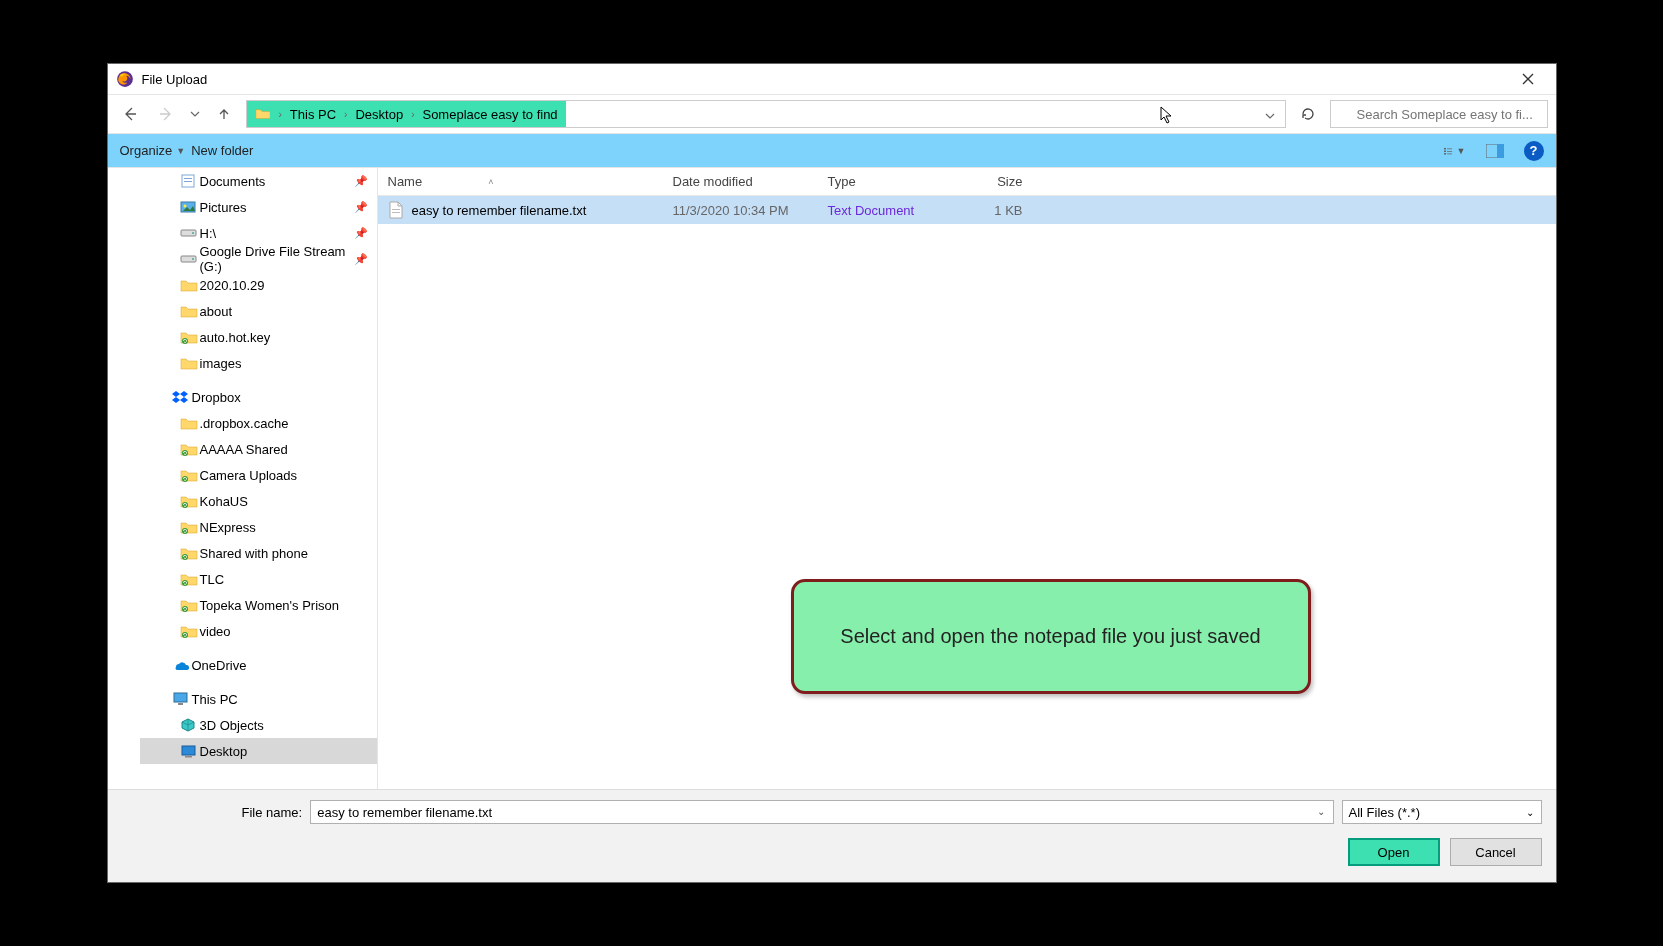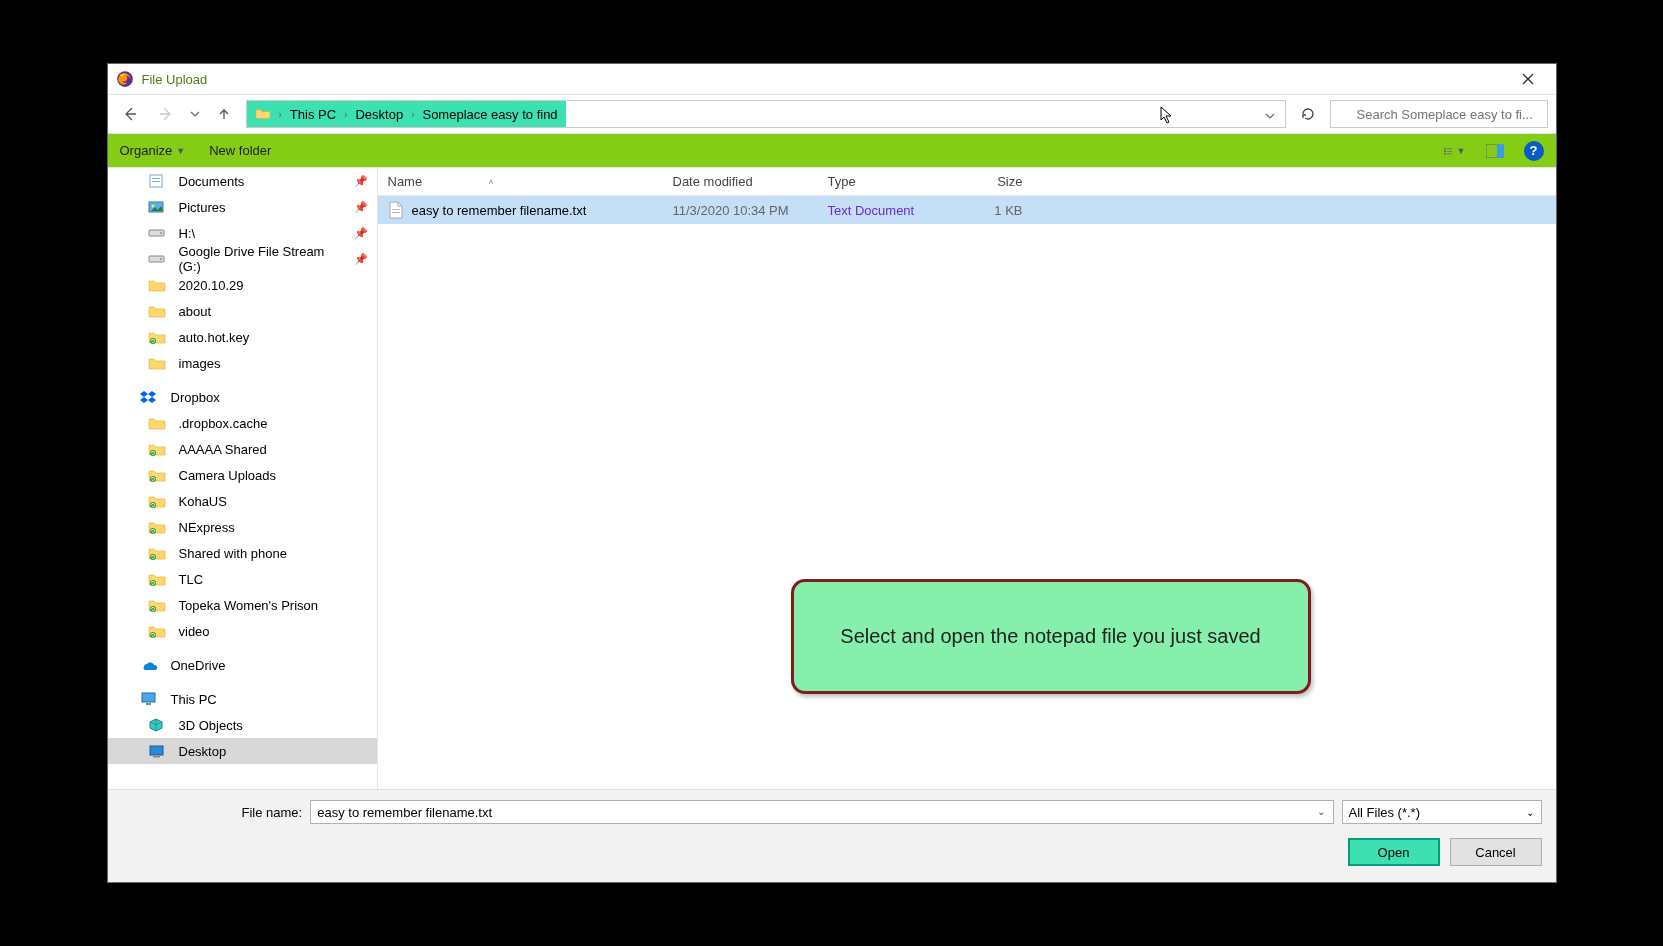--- a/index.html
+++ b/index.html
@@ -1,46 +1,46 @@
 <!DOCTYPE html>
 <html><head>
 <meta charset="utf-8">
 <style>
 * { margin: 0; padding: 0; box-sizing: border-box; font-family: "Segoe UI", Tahoma, sans-serif; }
 body { background: #000; display: flex; align-items: center; justify-content: center; width: 1663px; height: 946px; }
 .window { width: 1450px; height: 820px; background: #fff; border: 1px solid #666; display: flex; flex-direction: column; position: relative; }
 .titlebar { height: 30px; display: flex; align-items: center; padding: 0 8px; }
 .titlebar .ff-icon { width: 18px; height: 18px; margin-right: 8px; }
-.titlebar .title { font-size: 13px; color: #4d7c0f; }
+.titlebar .title { font-size: 13px; color: #000000; }
 .titlebar .close { margin-left: auto; width: 40px; height: 30px; display: flex; align-items: center; justify-content: center; cursor: pointer; }
 .titlebar .close svg { width: 12px; height: 12px; }
 .navbar { height: 40px; border-top: 1px solid #e5e5e5; border-bottom: 1px solid #e5e5e5; display: flex; align-items: center; padding: 0 8px; gap: 8px; }
 .navbar .navbtn { width: 28px; height: 28px; display: flex; align-items: center; justify-content: center; color: #666; cursor: pointer; }
 .navbar .navbtn.disabled { color: #bbb; }
 .breadcrumb-wrap { flex: 1; display: flex; align-items: center; border: 1px solid #ccc; height: 28px; background: #fff; position: relative; }
 .bc-part { display: flex; align-items: center; height: 100%; padding: 0 8px; font-size: 13px; gap: 6px; }
 .bc-sep { color: #666; font-size: 10px; padding: 0 2px; }
 .bc-highlight { background: #3de0b0; }
 .bc-folder-icon { width: 16px; height: 14px; }
 .bc-dropdown { margin-left: auto; padding: 0 10px; color: #666; }
 .refresh-btn { width: 28px; height: 28px; display: flex; align-items: center; justify-content: center; color: #444; cursor: pointer; }
 .searchbox { width: 218px; height: 28px; border: 1px solid #ccc; display: flex; align-items: center; padding: 0 20px; gap: 6px; }
 .searchbox input { border: none; outline: none; font-size: 13px; flex: 1; color: #555; }
-.toolbar { height: 34px; background: #84cc16; border-bottom: 1px solid #e5e5e5; display: flex; align-items: center; padding: 0 12px; gap: 24px; }
+.toolbar { height: 34px; background: #7dd3fc; border-bottom: 1px solid #e5e5e5; display: flex; align-items: center; padding: 0 12px; gap: 6px; }
 .tbtn { font-size: 13px; color: #222; display: flex; align-items: center; gap: 4px; cursor: pointer; }
 .tbtn .caret { font-size: 9px; color: #555; }
 .toolbar-right { margin-left: auto; display: flex; align-items: center; gap: 18px; }
 .icon-btn { width: 22px; height: 22px; display: flex; align-items: center; justify-content: center; color: #555; cursor: pointer; }
 .helpicon { width: 20px; height: 20px; border-radius: 50%; background: #0a5bc4; color: #fff; font-size: 13px; font-weight: bold; display: flex; align-items: center; justify-content: center; }
 .body { flex: 1; display: flex; overflow: hidden; border-bottom: 1px solid #ddd; }
 .sidebar { width: 270px; border-right: 1px solid #e5e5e5; overflow-y: scroll; position: relative; }
 .sidebar::-webkit-scrollbar { width: 16px; }
 .sidebar::-webkit-scrollbar-track { background: #f0f0f0; }
 .sidebar::-webkit-scrollbar-thumb { background: #c0c0c0; }
-.tree-item { height: 26px; display: flex; align-items: center; font-size: 13px; cursor: pointer; gap: 13px; }
+.tree-item { height: 26px; display: flex; align-items: center; font-size: 13px; cursor: pointer; gap: 2px; margin-left: 32px; }
 .tree-item.pad1 { padding-left: 40px; }
 .tree-item.pad0 { padding-left: 32px; }
 .tree-item.selected { background: #d8d8d8; }
 .tree-item .pin { margin-left: auto; margin-right: 8px; color: #999; font-size: 11px; }
 .ticon { width: 18px; height: 16px; flex-shrink: 0; display: inline-flex; align-items: center; justify-content: center; }
 .fileview { flex: 1; position: relative; }
 .cols { height: 28px; display: flex; align-items: center; border-bottom: 1px solid #e8e8e8; font-size: 13px; color: #444; }
 .col { padding: 0 10px; }
 .col.name { width: 285px; display: flex; align-items: center; gap: 16px; }
 .col.date { width: 155px; }

